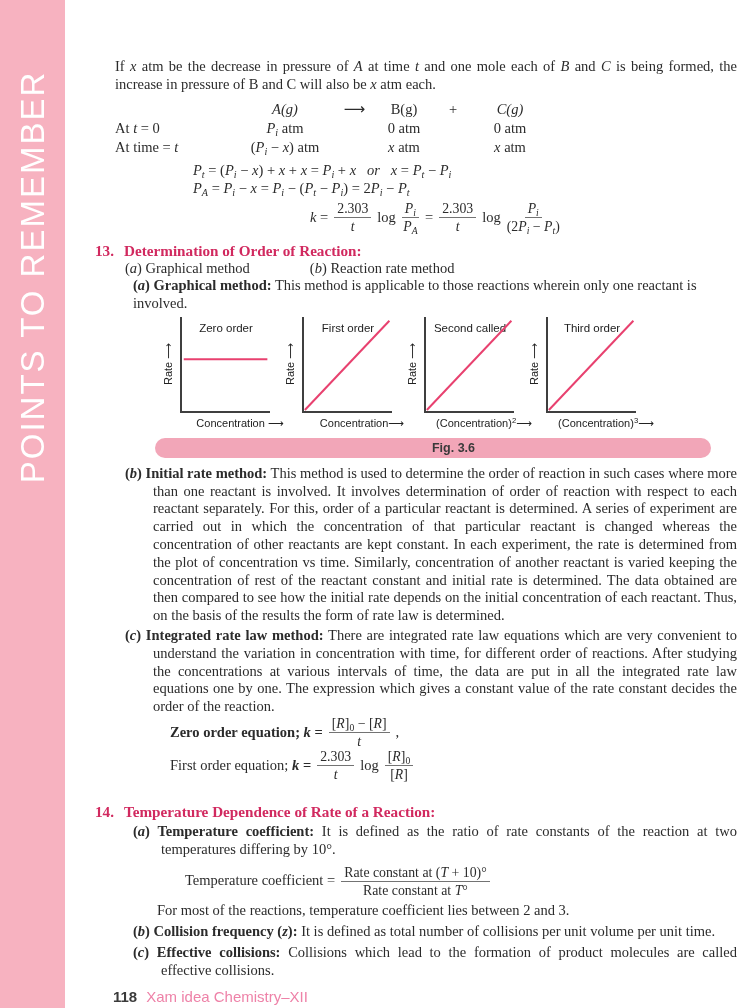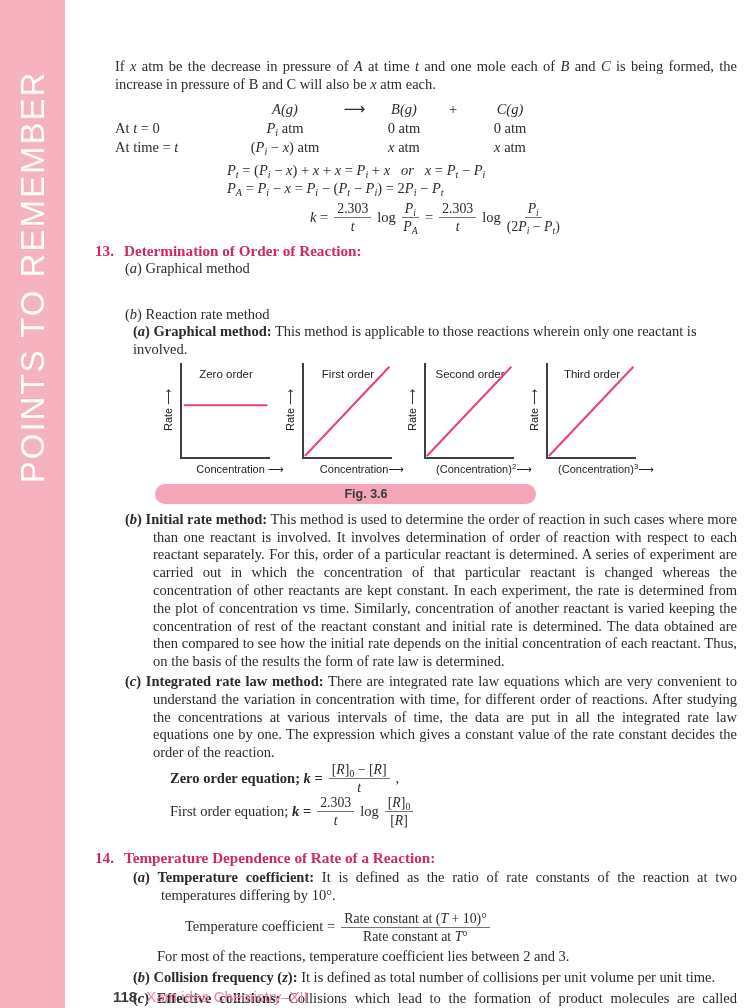--- a/index.html
+++ b/index.html
@@ -23,47 +23,47 @@
   sub { font-size:0.7em; vertical-align:-0.3em; line-height:0; }
   sup { font-size:0.7em; vertical-align:0.5em; line-height:0; }
 
   
   .rxn { display:grid; grid-template-columns:120px 100px 38px 62px 36px 78px; margin-top:6px; }
   .rxn > div { line-height:19px; text-align:center; }
   .rxn .lab { text-align:left; }
   .rxn .arrowcell { font-size:15px; letter-spacing:-1px; }
 
   
-  .eqblock { margin-left:112px; margin-top:4px; }
+  .eqblock { margin-left:78px; margin-top:4px; }
   .eqline { line-height:18px; }
   .eqrow { display:flex; align-items:center; gap:6px; }
   .krow { margin-left:195px; height:40px; margin-top:1px; }
   .frac { display:inline-flex; flex-direction:column; align-items:center; vertical-align:middle; font-size:13.8px; line-height:15px; }
   .frac .num { padding:0 3px 1px; border-bottom:1px solid #737373; white-space:nowrap; }
   .frac .den { padding-top:1px; white-space:nowrap; }
 
   
   .sechead { display:flex; gap:10px; margin-left:-20px; color:#d1295f; font-weight:700; font-size:15.2px;font-family:Liberation Serif, serif; }
   .sub10 { margin-left:10px; }
   .sub18 { margin-left:18px; }
-  .methods { display:flex; gap:28px; margin-left:10px; line-height:18px;flex-direction:column; }
+  .methods { display:flex; gap:60px; margin-left:10px; line-height:18px; }
 
   
   .figure { display:flex; gap:10px; margin:4px 0 0 45px; width:478px; }
   .panel { position:relative; width:112px; padding-left:20px; }
   .plot { position:relative; width:90px; height:96px; border-left:2px solid #3f3f3f; border-bottom:2px solid #3f3f3f; }
   .ptitle { position:absolute; top:3px; left:0; width:100%; text-align:center;
             font-family:"Liberation Sans", sans-serif; font-size:11.5px; color:#222; white-space:nowrap; }
   .ylab { position:absolute; left:-13px; top:50%; transform:translate(-50%,-50%) rotate(-90deg);
           font-family:"Liberation Sans", sans-serif; font-size:11px; color:#222; white-space:nowrap; }
   .plot svg { position:absolute; left:0; top:0; width:100%; height:100%; overflow:visible; }
   .plot line { stroke:#e8416f; stroke-width:2; }
   .xlab { margin-top:2px; margin-left:8px; text-align:center; width:104px;
           font-family:"Liberation Sans", sans-serif; font-size:11px; color:#222; white-space:nowrap; }
-  .banner { margin:5px 0 0 40px; width:381px; height:20px; border-radius:10px; background:#f2a6b8;
+  .banner { margin:5px 0 0 40px; width:556px; height:20px; border-radius:10px; background:#f2a6b8;
             text-align:center; line-height:20px; font-family:"Liberation Sans", sans-serif;
             font-size:12.5px; font-weight:700; color:#3a3a3a;padding-left:41px; }
 
   .mt2{margin-top:2px;} .mt3{margin-top:3px;} .mt4{margin-top:4px;} .mt6{margin-top:22px;} .mt7{margin-top:7px;}
   .named-eq { margin-left:55px; height:30px; }
   .tcrow { margin-left:70px; height:38px; margin-top:4px; }
   .note { margin-left:42px; }
 
   
   .footer { position:absolute; left:113px; top:988px; font-family:"Liberation Sans", sans-serif; font-size:15px; display:flex; gap:9px; }
@@ -80,21 +80,21 @@
   </aside>
 
   <main class="content">
 
     <p class="para"><span>If </span><span style="font-style: italic;">x</span><span> atm be the decrease in pressure of </span><span style="font-style: italic;">A</span><span> at time </span><span style="font-style: italic;">t</span><span> and one mole each of </span><span style="font-style: italic;">B</span><span> and </span><span style="font-style: italic;">C</span><span> is being formed, the increase in pressure of B and C will also be </span><span style="font-style: italic;">x</span><span> atm each.</span></p>
 
     <div class="rxn">
       <div class="lab"></div>
       <div><span style="font-style: italic;">A(g)</span></div>
       <div class="arrowcell">⟶</div>
-      <div><span style="font-style: italic; margin-top: 28px;">B(g)</span></div>
+      <div><span style=" margin-top: 28px;">B(g)</span></div>
       <div>+</div>
       <div><span style="font-style: italic;">C(g)</span></div>
 
       <div class="lab"><span>At </span><span style="font-style: italic;">t</span><span> = 0</span></div>
       <div><span style="font-style: italic;">P</span><sub style="font-style: italic;">i</sub><span> atm</span></div>
       <div></div>
       <div><span>0 atm</span></div>
       <div></div>
       <div><span>0 atm</span></div>
 
@@ -159,21 +159,21 @@
           <span class="ptitle">First order</span>
           <span class="ylab">Rate ⟶</span>
           <svg viewBox="0 0 100 100" preserveAspectRatio="none">
               <line vector-effect="non-scaling-stroke" x1="1" y1="99" x2="97" y2="4"></line>
             </svg>
         </div>
         <div class="xlab"><span>Concentration</span><span>⟶</span></div>
       </div>
       <div class="panel">
         <div class="plot">
-          <span class="ptitle">Second order</span>
+          <span class="ptitle">Second called</span>
           <span class="ylab">Rate ⟶</span>
           <svg viewBox="0 0 100 100" preserveAspectRatio="none">
               <line vector-effect="non-scaling-stroke" x1="1" y1="99" x2="97" y2="4"></line>
             </svg>
         </div>
         <div class="xlab"><span>(Concentration)</span><sup>2</sup><span>⟶</span></div>
       </div>
       <div class="panel">
         <div class="plot">
           <span class="ptitle">Third order</span>

